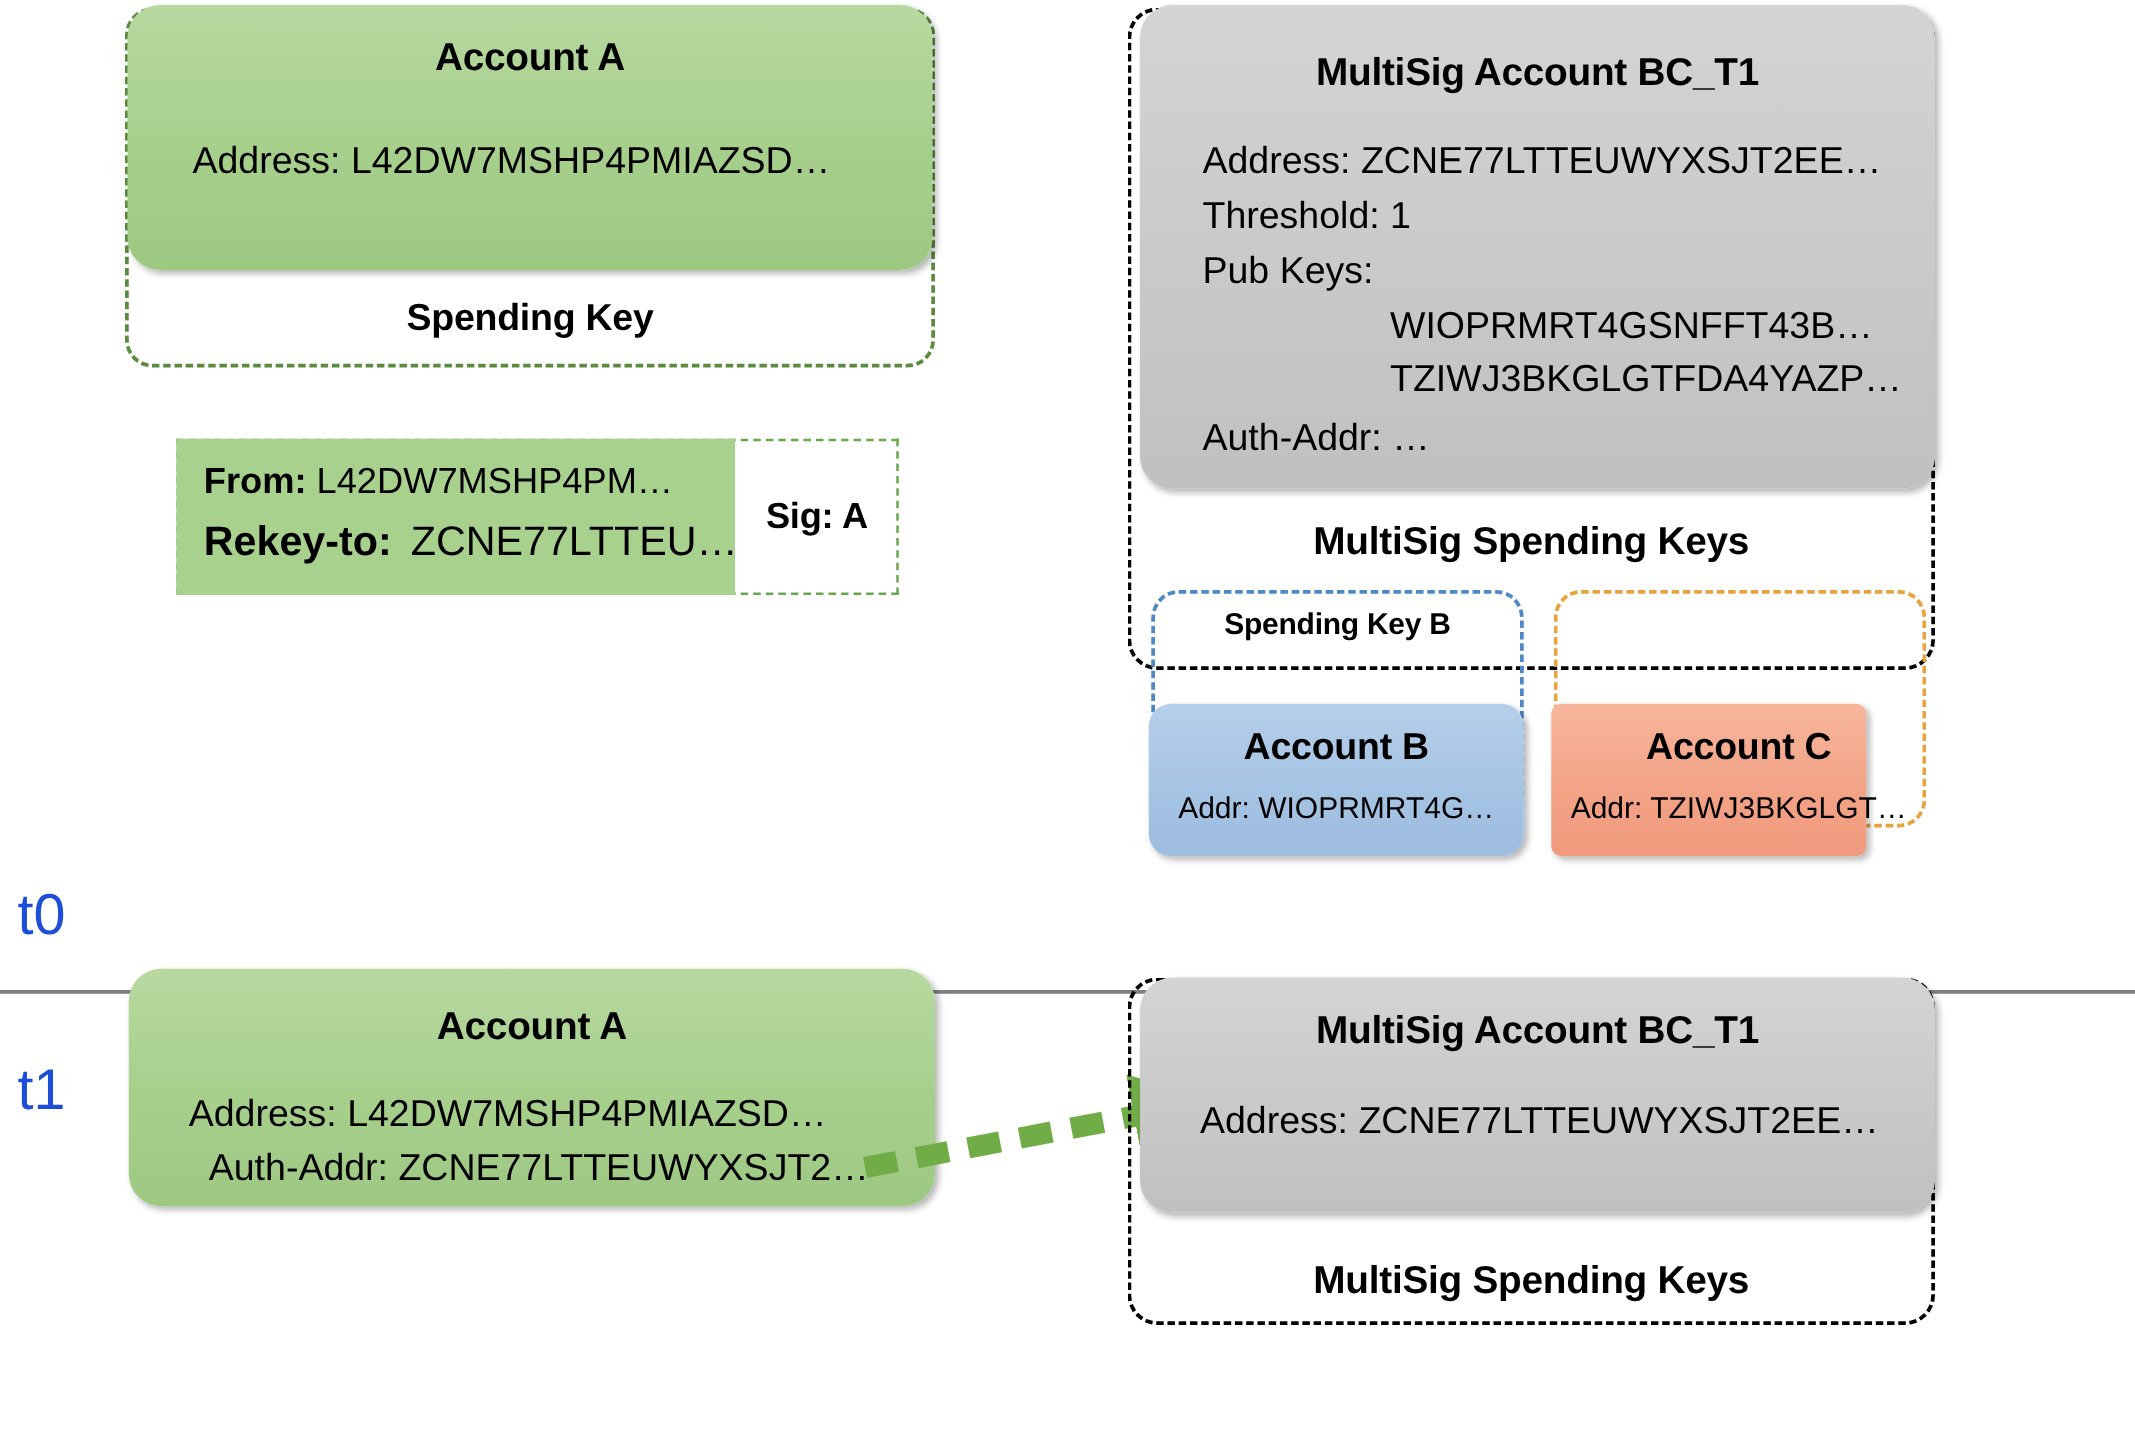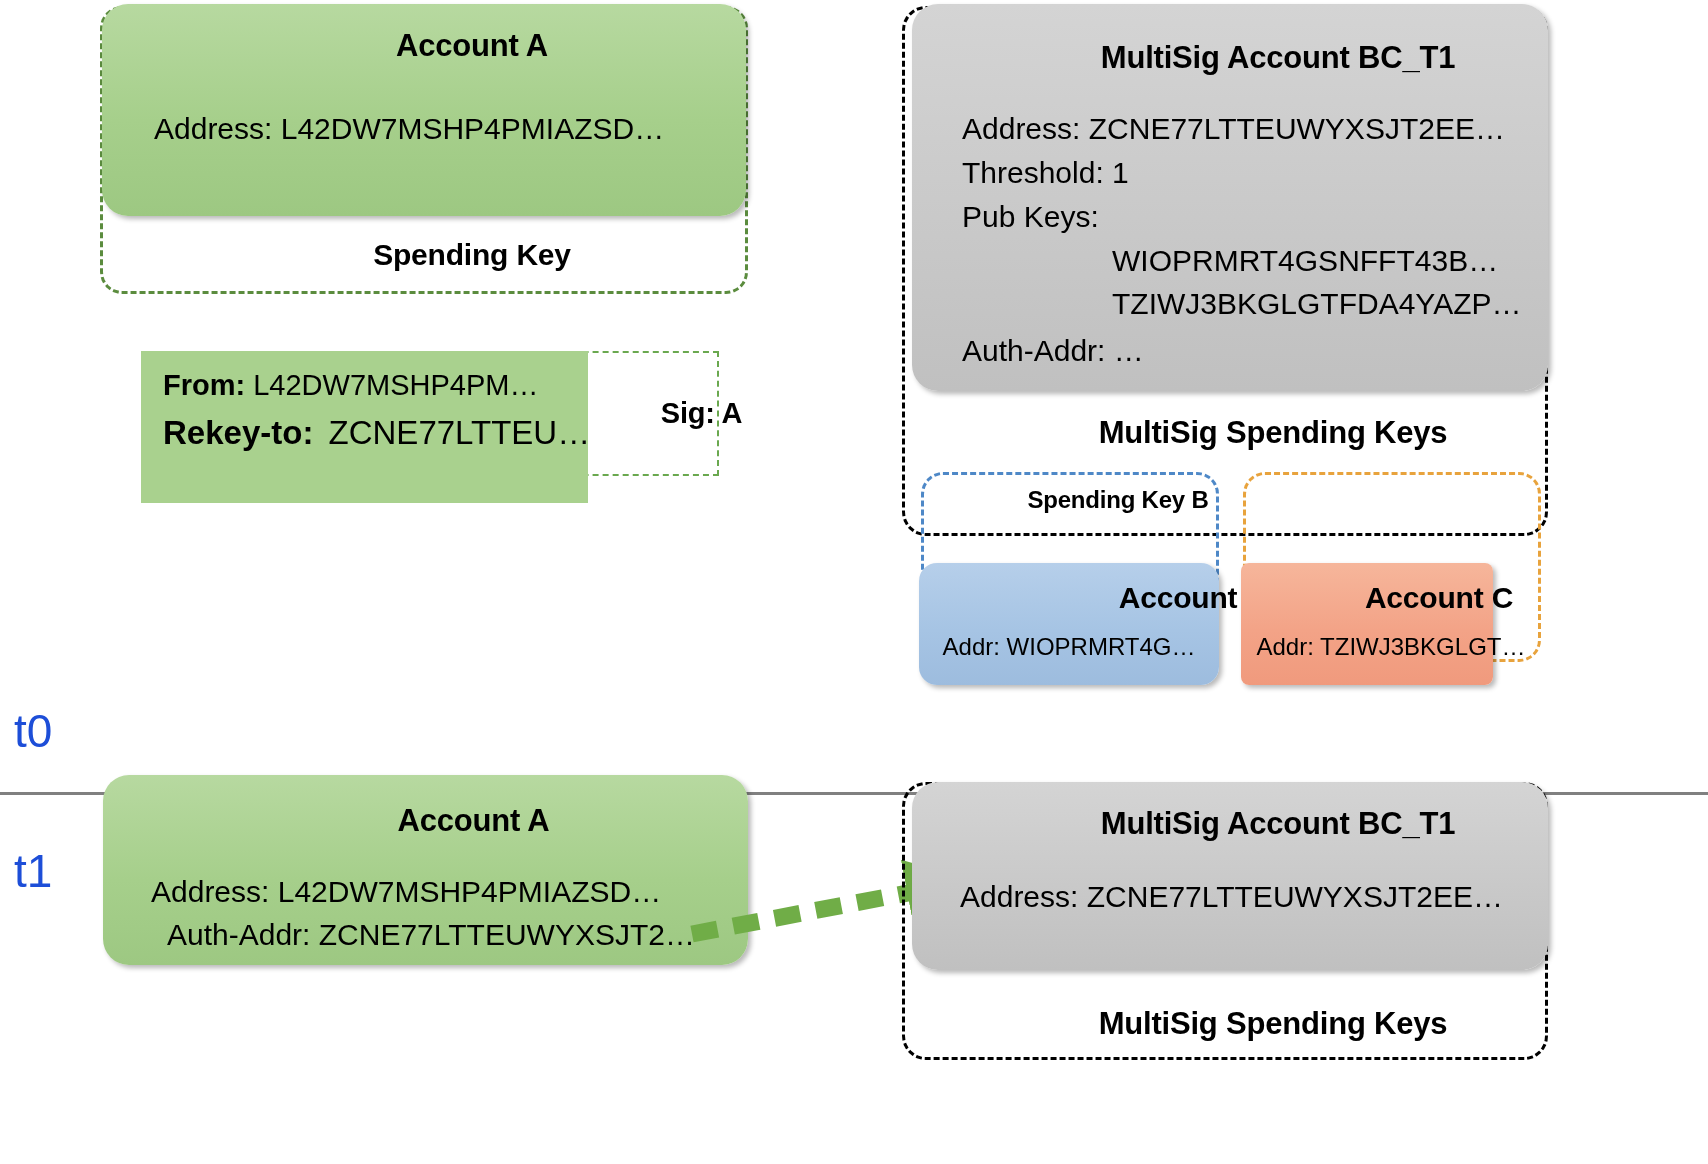--- a/index.html
+++ b/index.html
@@ -28,21 +28,20 @@
     border-radius: 26px;
   }
   .rbox.shadow {
     box-shadow: 3px 3px 5px rgba(0,0,0,0.28);
   }
 
   .title {
     font-weight: bold;
     text-align: center;
     letter-spacing: -0.2px;
-    padding-left: 48px;
   }
 
   .body-line {
     white-space: nowrap;
   }
 
   
   .dash-green {
     border: 3px dashed #5B8C3E;
     border-radius: 22px;
@@ -115,21 +114,21 @@
 
   <div class="abs rbox shadow card-green" style="left:102px; top:4px; width:644px; height:212px;">
     <div class="title abs" style="left:0; top:24px; width:644px; font-size:31px;">Account A</div>
     <div class="abs body-line" style="left:52px; top:108px; font-size:30px;">Address: L42DW7MSHP4PMIAZSD…</div>
   </div>
 
   <div class="abs title" style="left:100px; top:238px; width:648px; font-size:30px;">Spending Key</div>
 
   <div class="abs dash-green-thin" style="left:141px; top:351px; width:578px; height:125px;"></div>
 
-  <div class="abs tx-green" style="left:141px; top:351px; width:447px; height:152px;">
+  <div class="abs tx-green" style="left:141px; top:351px; width:447px; height:125px;">
     <div class="abs body-line" style="left:22px; top:18px; font-size:29px;">
       <span style="font-weight:bold;">From:</span>
       <span>L42DW7MSHP4PM…</span>
     </div>
     <div class="abs body-line" style="left:22px; top:63px; font-size:33px;">
       <span style="font-weight:bold;">Rekey-to:</span>
       <span style="margin-left:6px;">ZCNE77LTTEU…</span>
     </div>
   </div>
 
@@ -148,21 +147,21 @@
   </div>
 
   <div class="abs title" style="left:902px; top:415px; width:646px; font-size:31px;">MultiSig Spending Keys</div>
 
   <div class="abs dash-blue" style="left:921px; top:472px; width:298px; height:190px;"></div>
   <div class="abs title" style="left:921px; top:486px; width:298px; font-size:24px;">Spending Key B</div>
 
   <div class="abs dash-orange" style="left:1243px; top:472px; width:298px; height:190px;"></div>
 
   <div class="abs rbox shadow card-blue" style="left:919px; top:563px; width:300px; height:122px; border-radius:18px;">
-    <div class="title abs" style="left:0; top:18px; width:300px; font-size:30px;text-align:right;">Account B</div>
+    <div class="title abs" style="left:0; top:18px; width:300px; font-size:30px;">Account B</div>
     <div class="abs center" style="left:0; top:70px; width:300px; font-size:24px;">Addr: WIOPRMRT4G…</div>
   </div>
 
   <div class="abs rbox shadow card-orange" style="left:1241px; top:563px; width:252px; height:122px; border-radius:8px;">
     <div class="title abs" style="left:0; top:18px; width:300px; font-size:30px;">Account C</div>
     <div class="abs center" style="left:0; top:70px; width:300px; font-size:24px;">Addr: TZIWJ3BKGLGT…</div>
   </div>
 
   <div class="abs tlabel" style="left:14px; top:708px;">t0</div>
 

